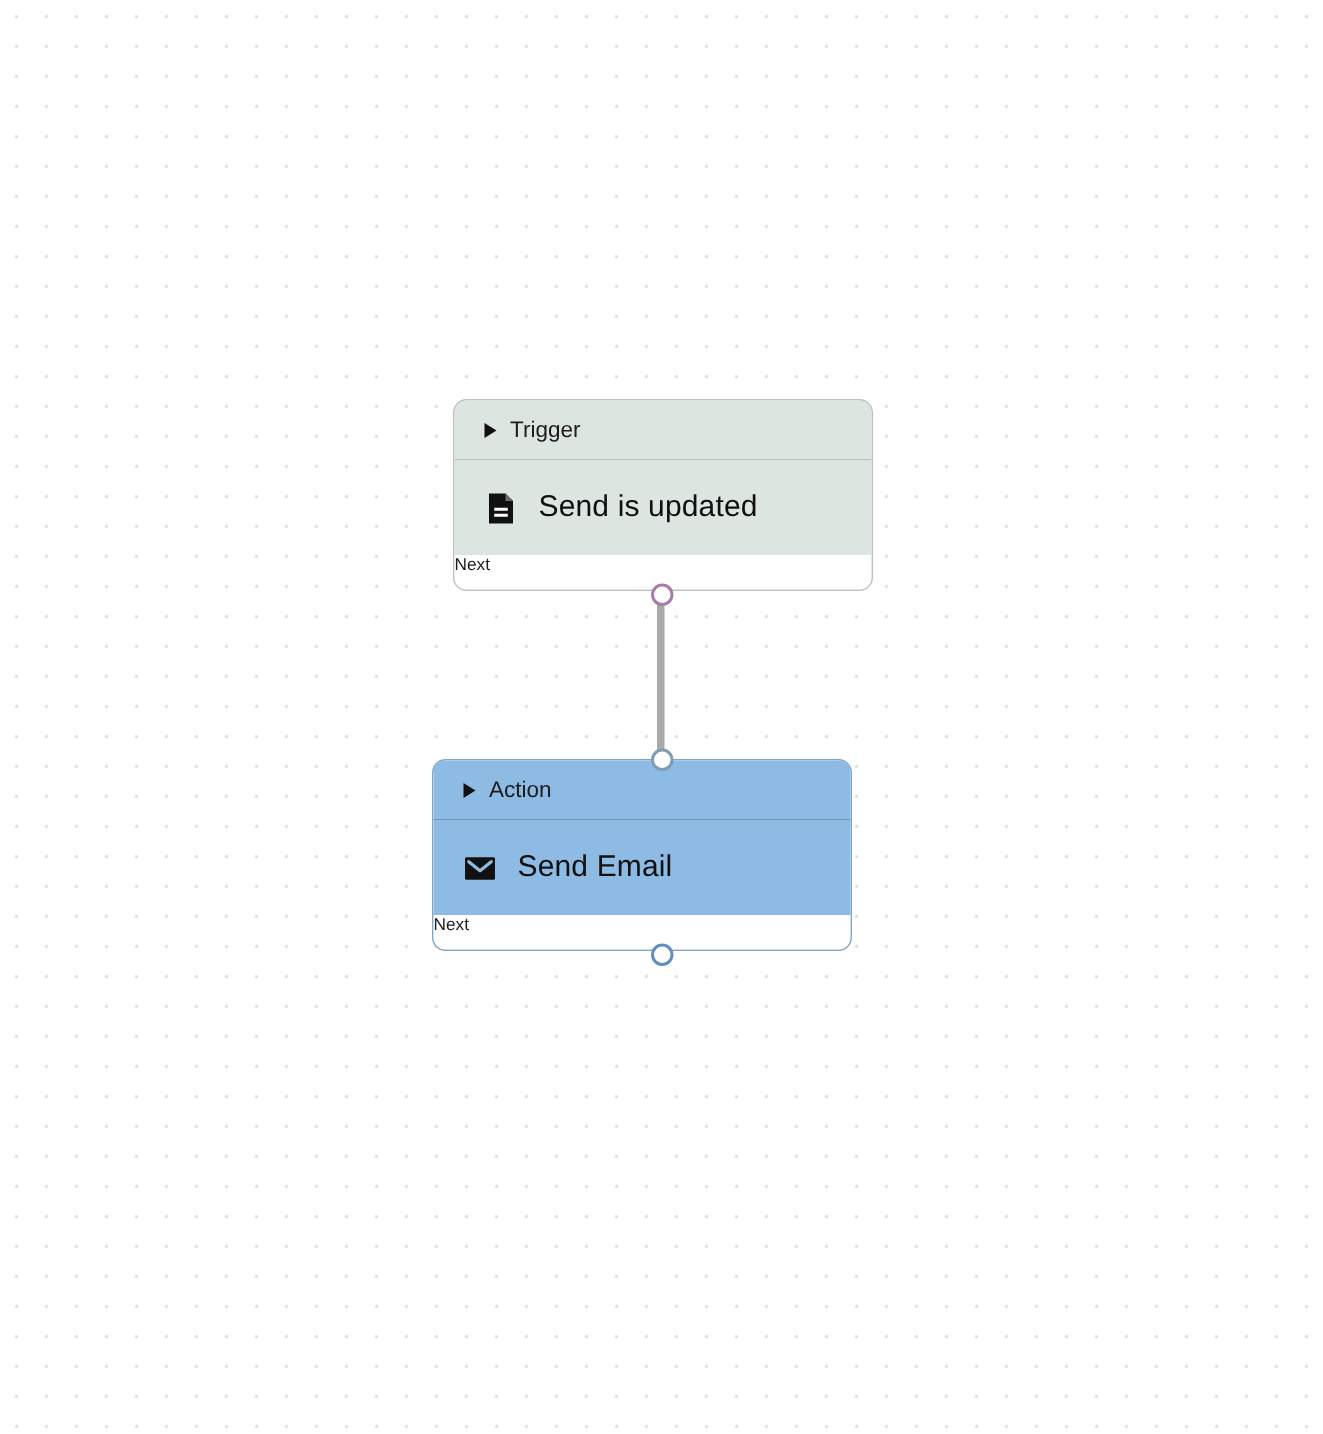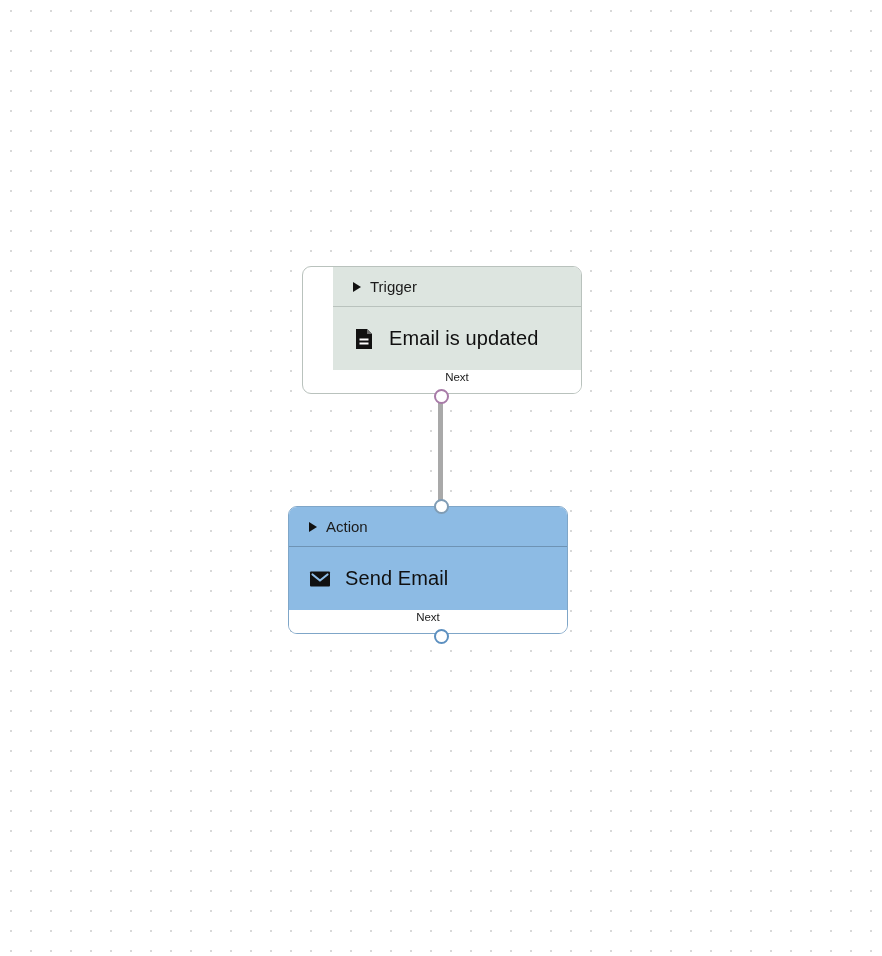--- a/index.html
+++ b/index.html
@@ -51,21 +51,20 @@
     position: absolute;
     width: 280px;
     box-sizing: border-box;
     border-radius: 9px;
     background: #ffffff;
     overflow: hidden;
     z-index: 4;
   }
   .node-trigger {
     border: 1px solid #b9c2bd;
-    padding-left: 30px;
   }
   .node-action {
     border: 1px solid #7fa6c8;
   }
 
   .node-header {
     display: flex;
     align-items: center;
     height: 40px;
     padding: 0 0 0 20px;
@@ -113,21 +112,21 @@
     font-size: 20px;
     color: #101010;
     letter-spacing: 0.1px;
   }
 
   .node-footer {
     height: 23px;
     background: #ffffff;
     display: flex;
     align-items: flex-start;
-    justify-content: center;
+    justify-content: flex-start;
     font-size: 11.5px;
     color: #1b1b1b;
     padding-top: 1px;
     box-sizing: border-box;
   }
 </style>
 </head>
 <body>
 
 <div id="canvas">
@@ -141,21 +140,21 @@
       <span>Trigger</span>
     </div>
 
     <div class="node-body">
       <svg class="node-icon" viewBox="0 0 24 24">
         <path d="M4 2 h11 l5 5 v15 h-16 z" fill="#111111"></path>
         <path d="M15 2 l5 5 h-5 z" fill="#6d6d6d"></path>
         <rect x="7.5" y="11.5" width="9" height="2" fill="#ffffff"></rect>
         <rect x="7.5" y="15.5" width="9" height="2" fill="#ffffff"></rect>
       </svg>
-      <span class="node-title">Email is updated</span>
+      <span class="node-title">Send is updated</span>
     </div>
 
     <div class="node-footer">
       <span>Next</span>
     </div>
   </div>
 
   <div class="port port-trigger-out" style="left:434px; top:389px;"></div>
 
   <div class="node node-action" style="left:288px; top:506px;">

